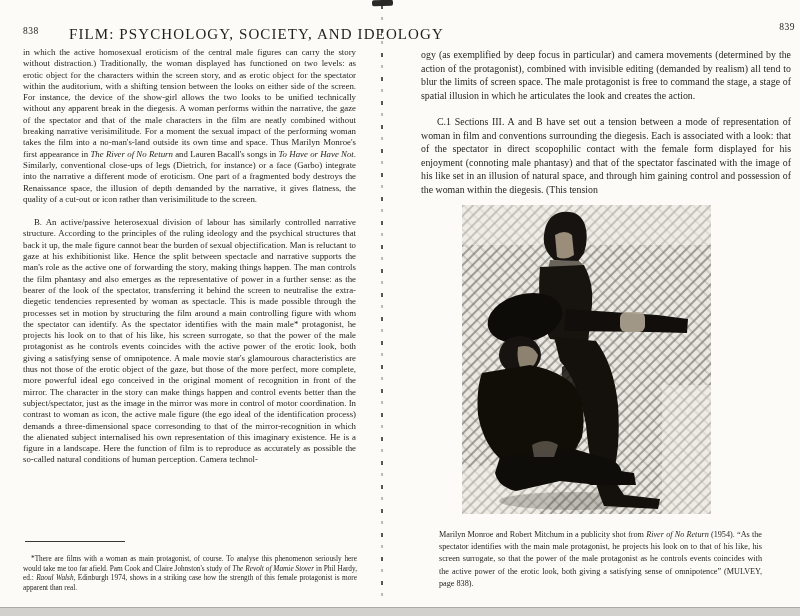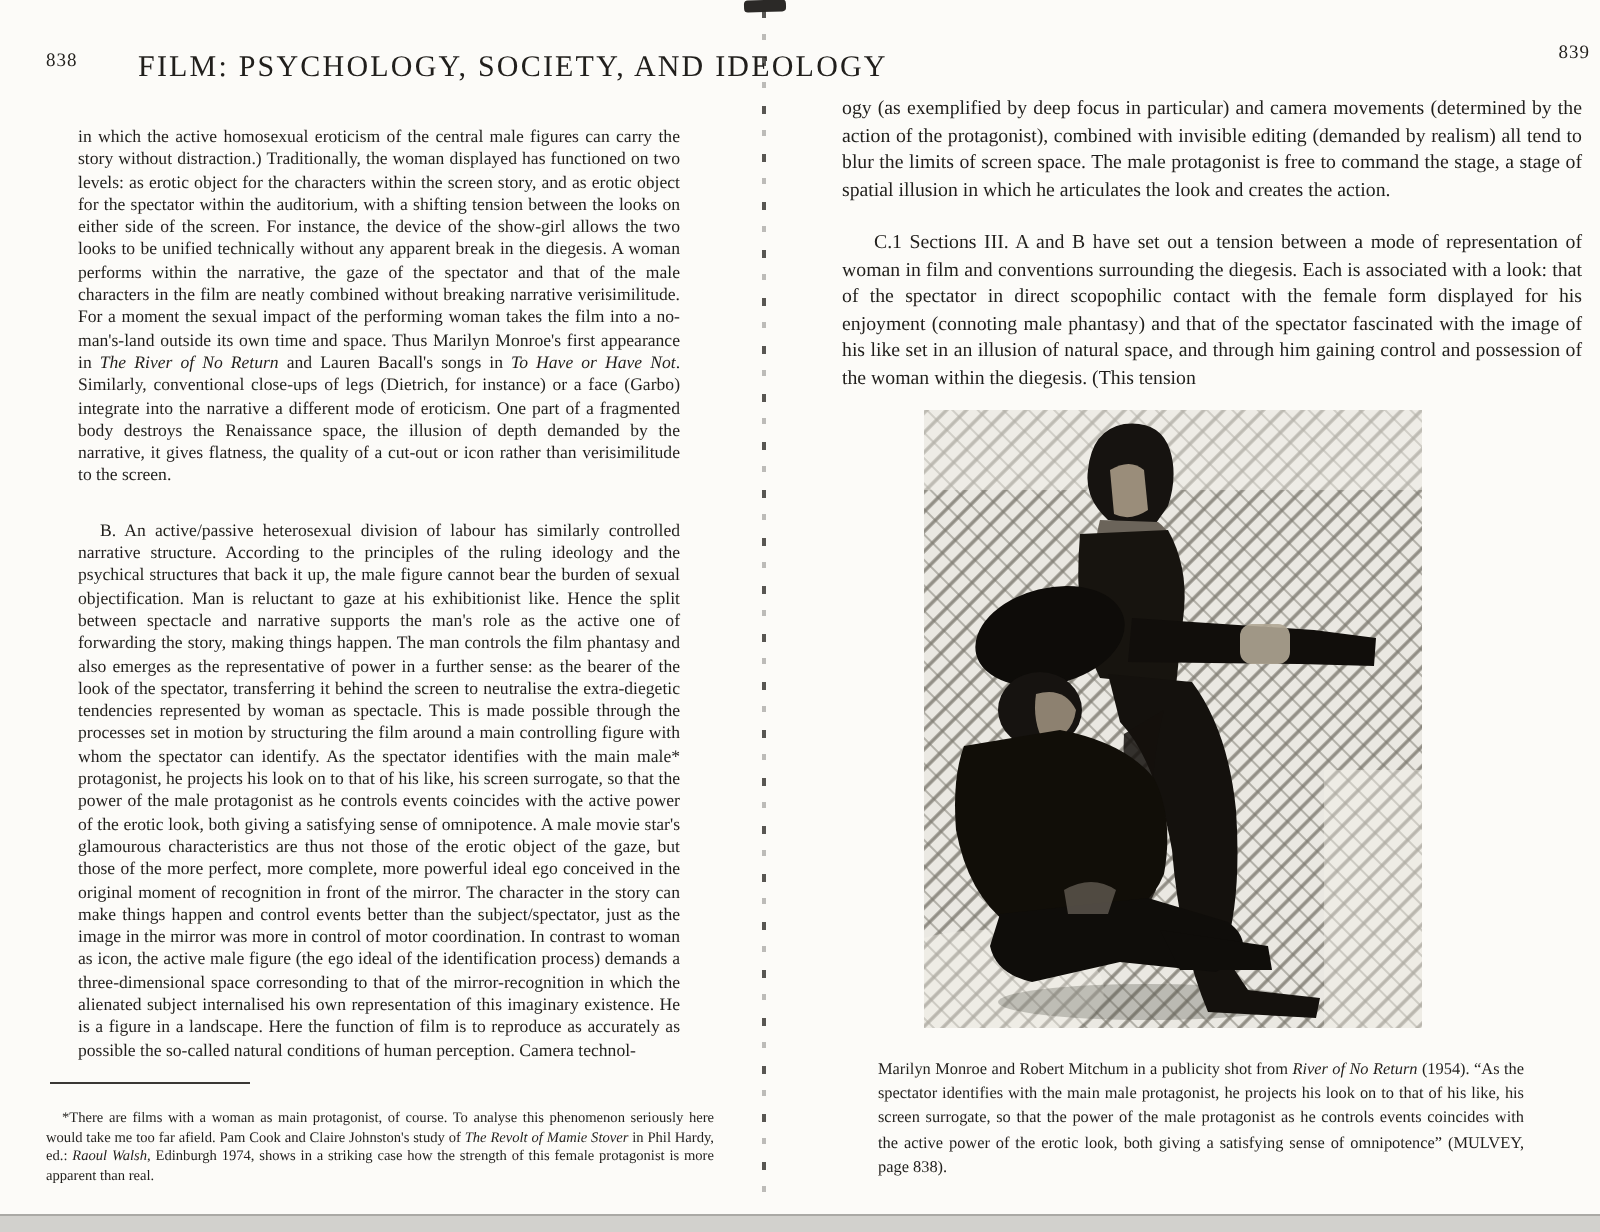--- a/index.html
+++ b/index.html
@@ -5,21 +5,21 @@
   html,body{margin:0;padding:0;background:#e9e8e4;}
   #spread{position:relative;width:800px;height:616px;background:#fcfbf8;overflow:hidden;
           font-family:"Liberation Serif","DejaVu Serif",serif;color:#211f1c;
           -webkit-font-smoothing:antialiased;}
   
   #left-page{position:absolute;left:23px;top:0;width:333px;height:616px;}
   .lp-header{position:absolute;top:26px;left:0;width:100%;height:14px;}
   .lp-num{position:absolute;left:0;top:0;font-size:9.5px;letter-spacing:.5px;}
   .lp-title{display:block;text-align:center;padding-left:46px;font-size:15px;letter-spacing:1.1px;white-space:nowrap;}
   .lp-body{position:absolute;top:47px;left:0;width:333px;}
-  .lp-body p{margin:16px;font-size:8.8px;line-height:11.3px;text-align:justify;}
+  .lp-body p{margin:0;font-size:8.8px;line-height:11.3px;text-align:justify;}
   .lp-body p + p{margin-top:12px;}
   .indent1{text-indent:11px;}
   .fn-rule{position:absolute;top:541px;left:2px;width:100px;height:0;border-top:1px solid #3a3835;}
   .footnote{position:absolute;top:554px;left:0;width:334px;font-size:7.3px;line-height:9.7px;
             text-align:justify;text-indent:8px;margin:0;}
   
   #gutter{position:absolute;left:381px;top:5px;width:2px;height:597px;
           background:repeating-linear-gradient(to bottom,
             rgba(42,40,36,.78) 0 4px, rgba(42,40,36,0) 4px 12px,
             rgba(42,40,36,.30) 12px 15px, rgba(42,40,36,0) 15px 24px);}

